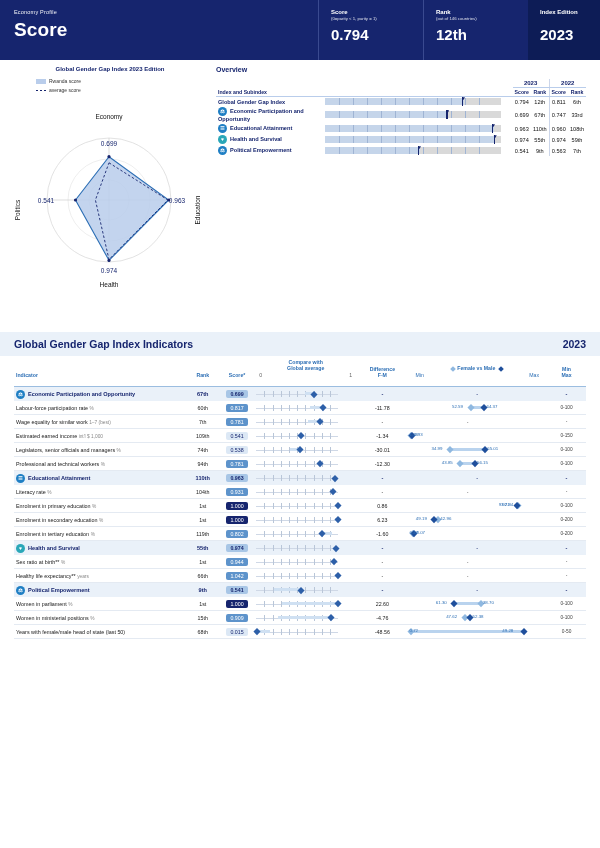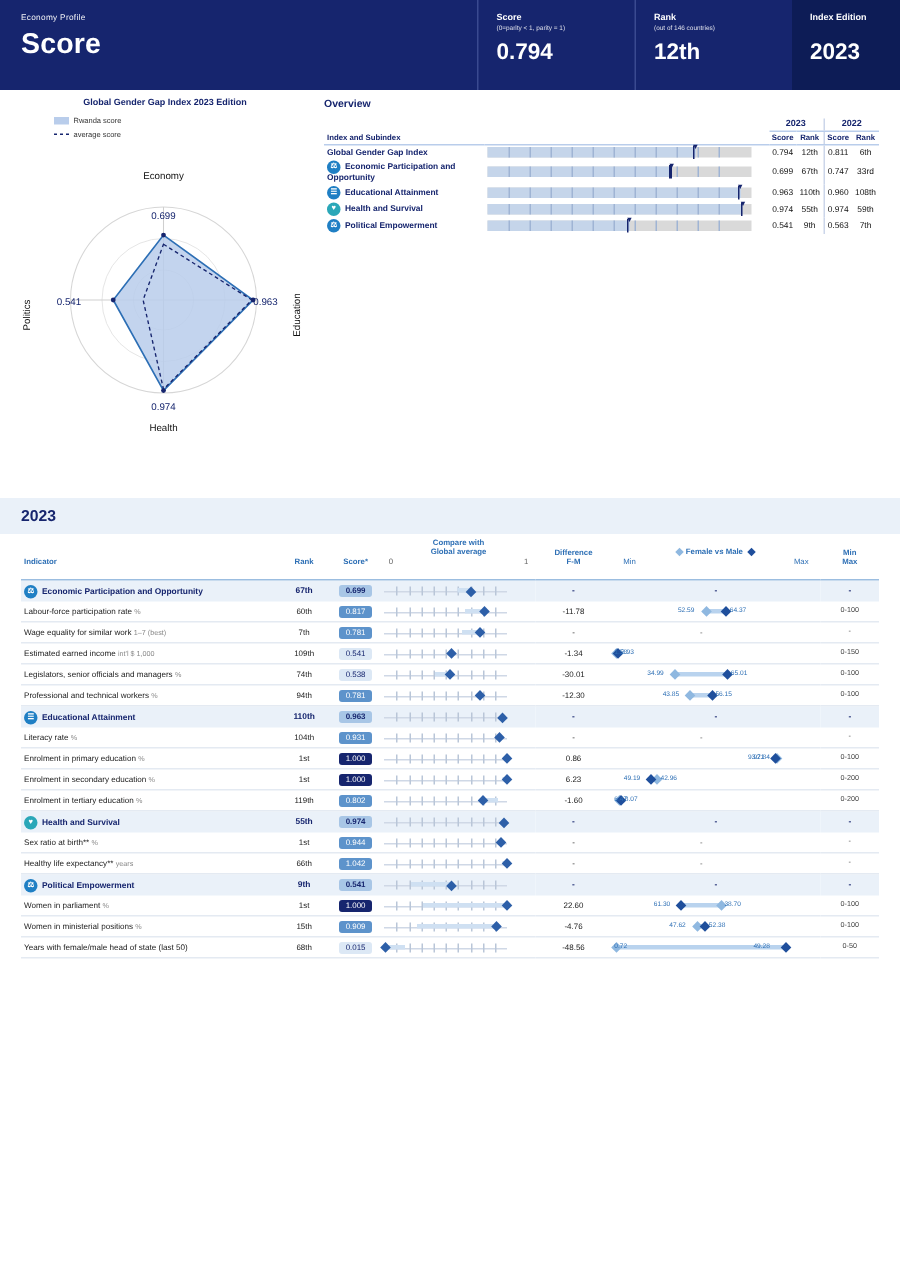--- a/index.html
+++ b/index.html
@@ -327,20 +327,21 @@
             <td class="ov-num">9th</td>
             <td class="ov-num sep">0.563</td>
             <td class="ov-num">7th</td>
           </tr>
         </tbody>
     </table>
   </div>
 </div>
 
 <div class="ind-head">
+  <h2>Global Gender Gap Index Indicators</h2>
   <div class="yr">2023</div>
 </div>
 
 <div class="ind-wrap">
   <table class="ind">
     <thead>
       <tr>
         <th class="left" style="width:150px">Indicator</th>
         <th style="width:30px">Rank</th>
         <th style="width:30px">Score*</th>

